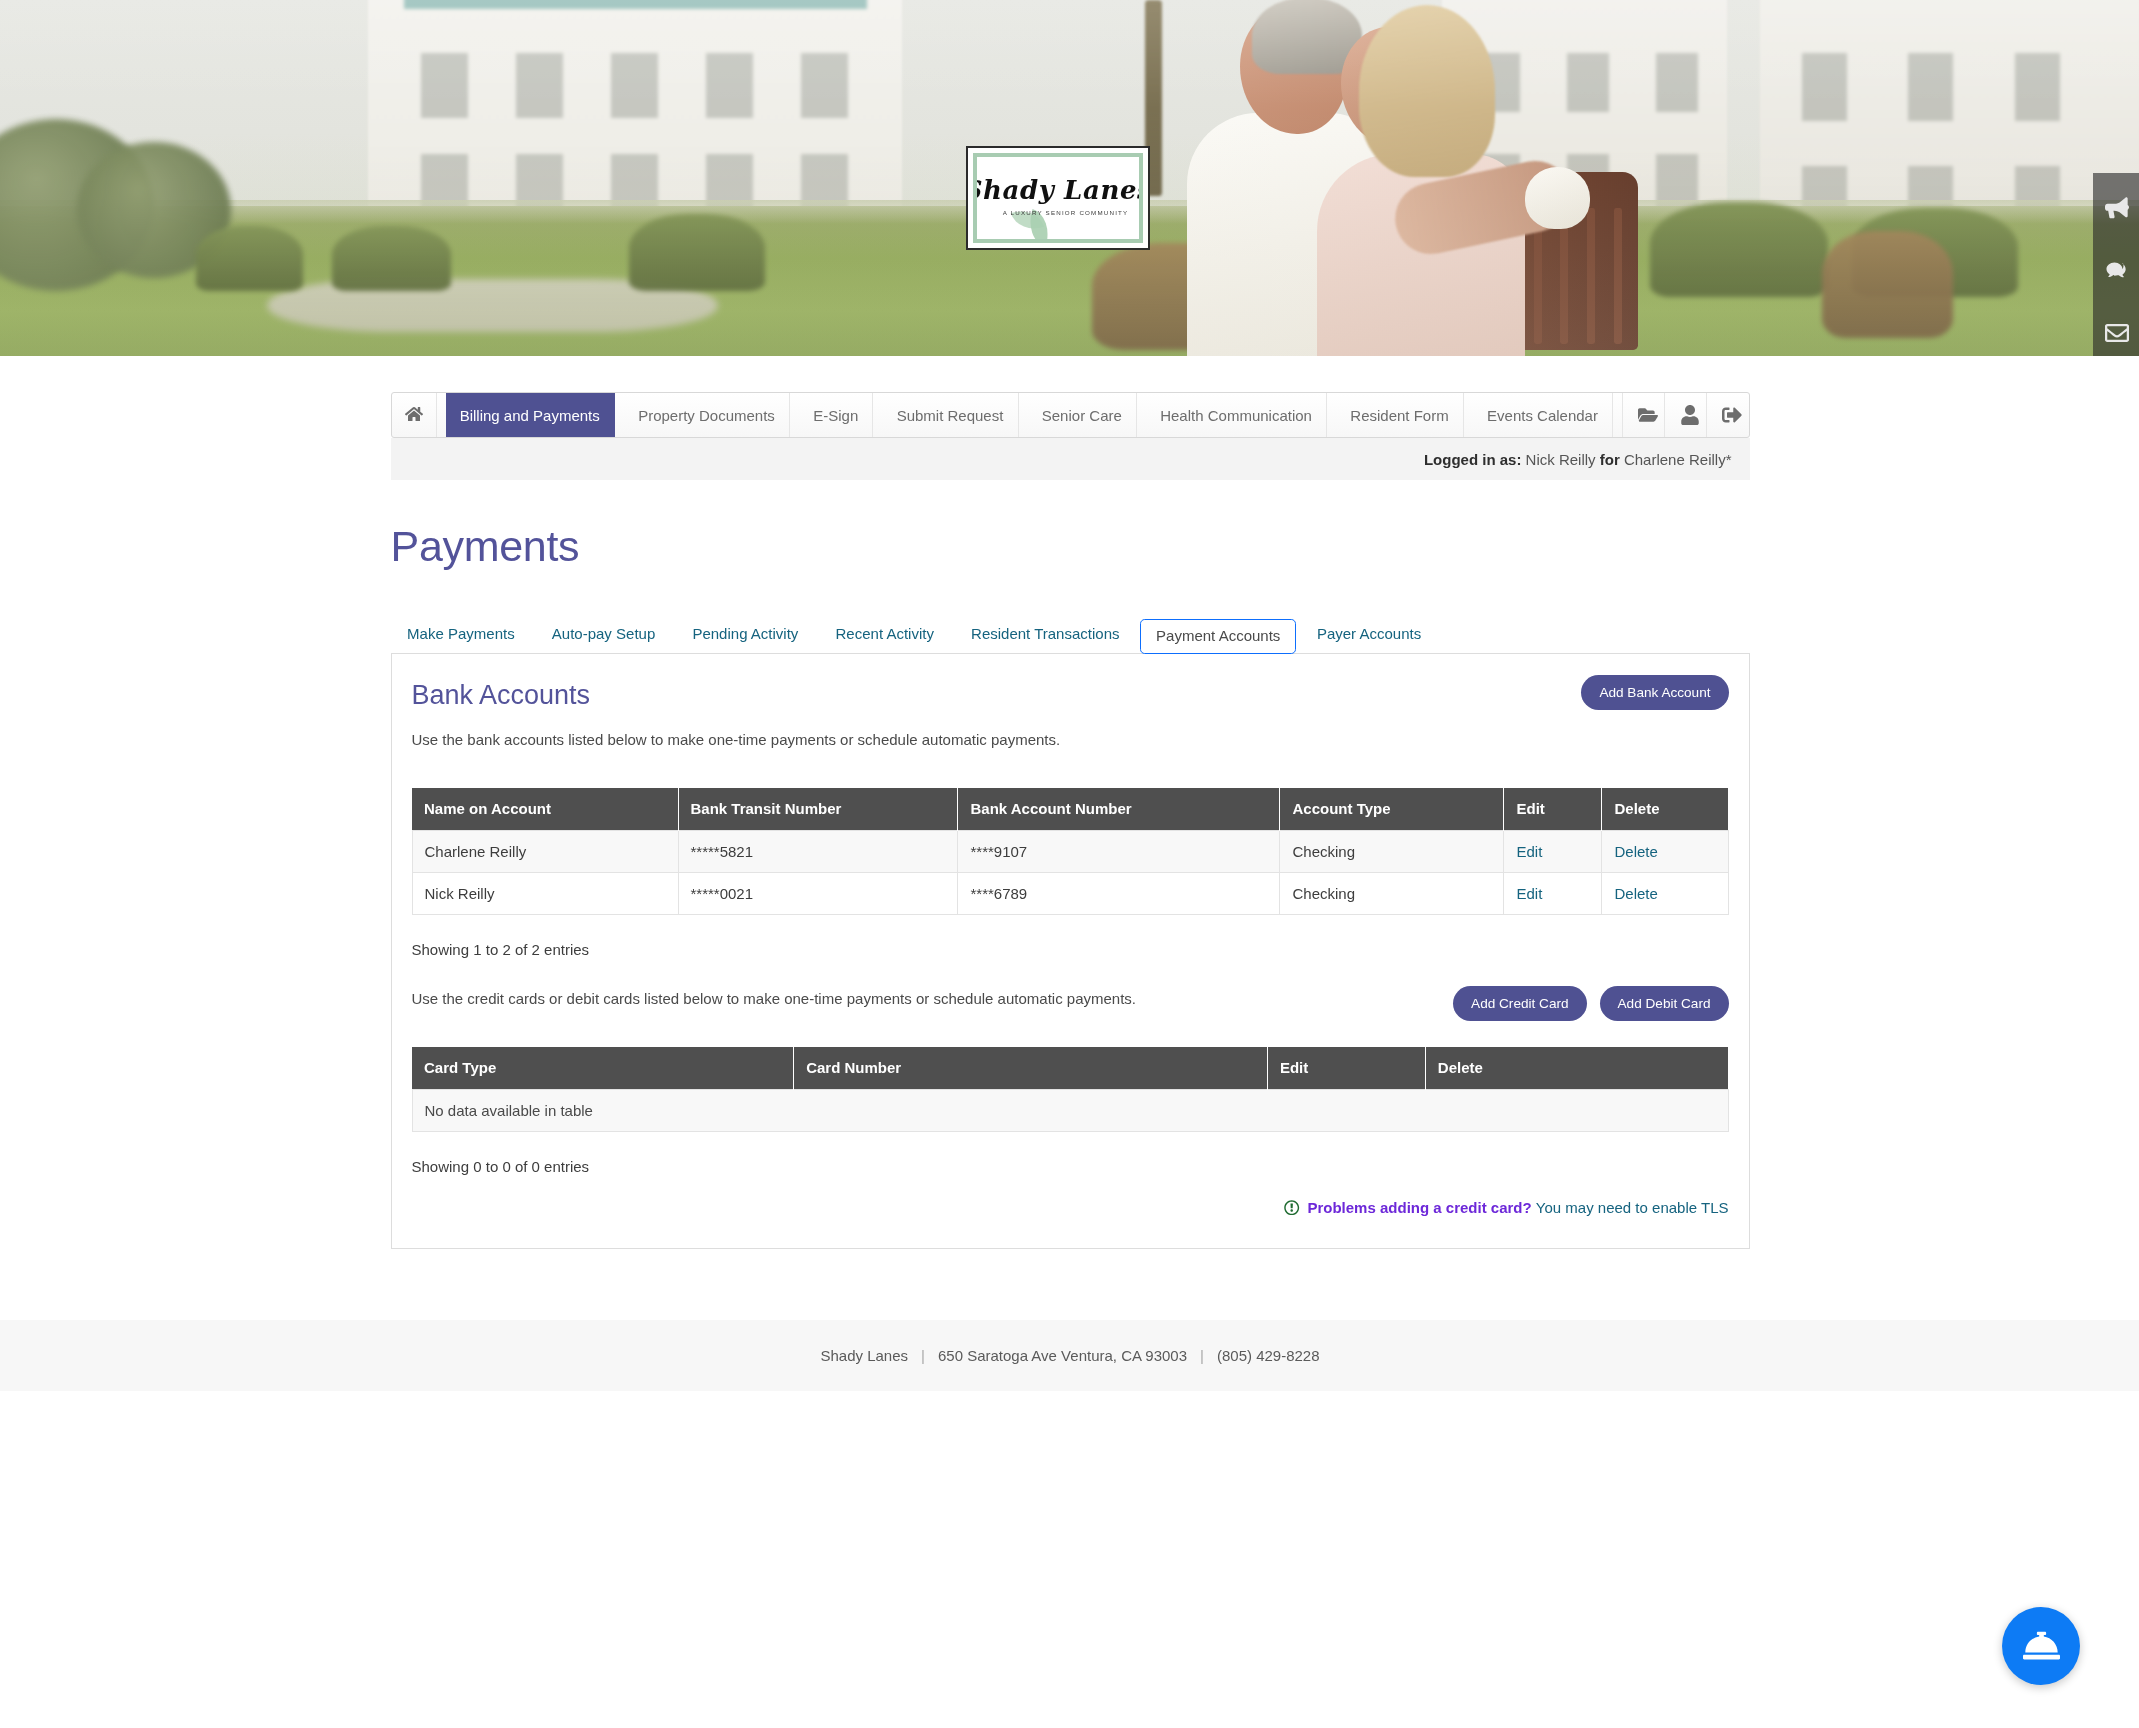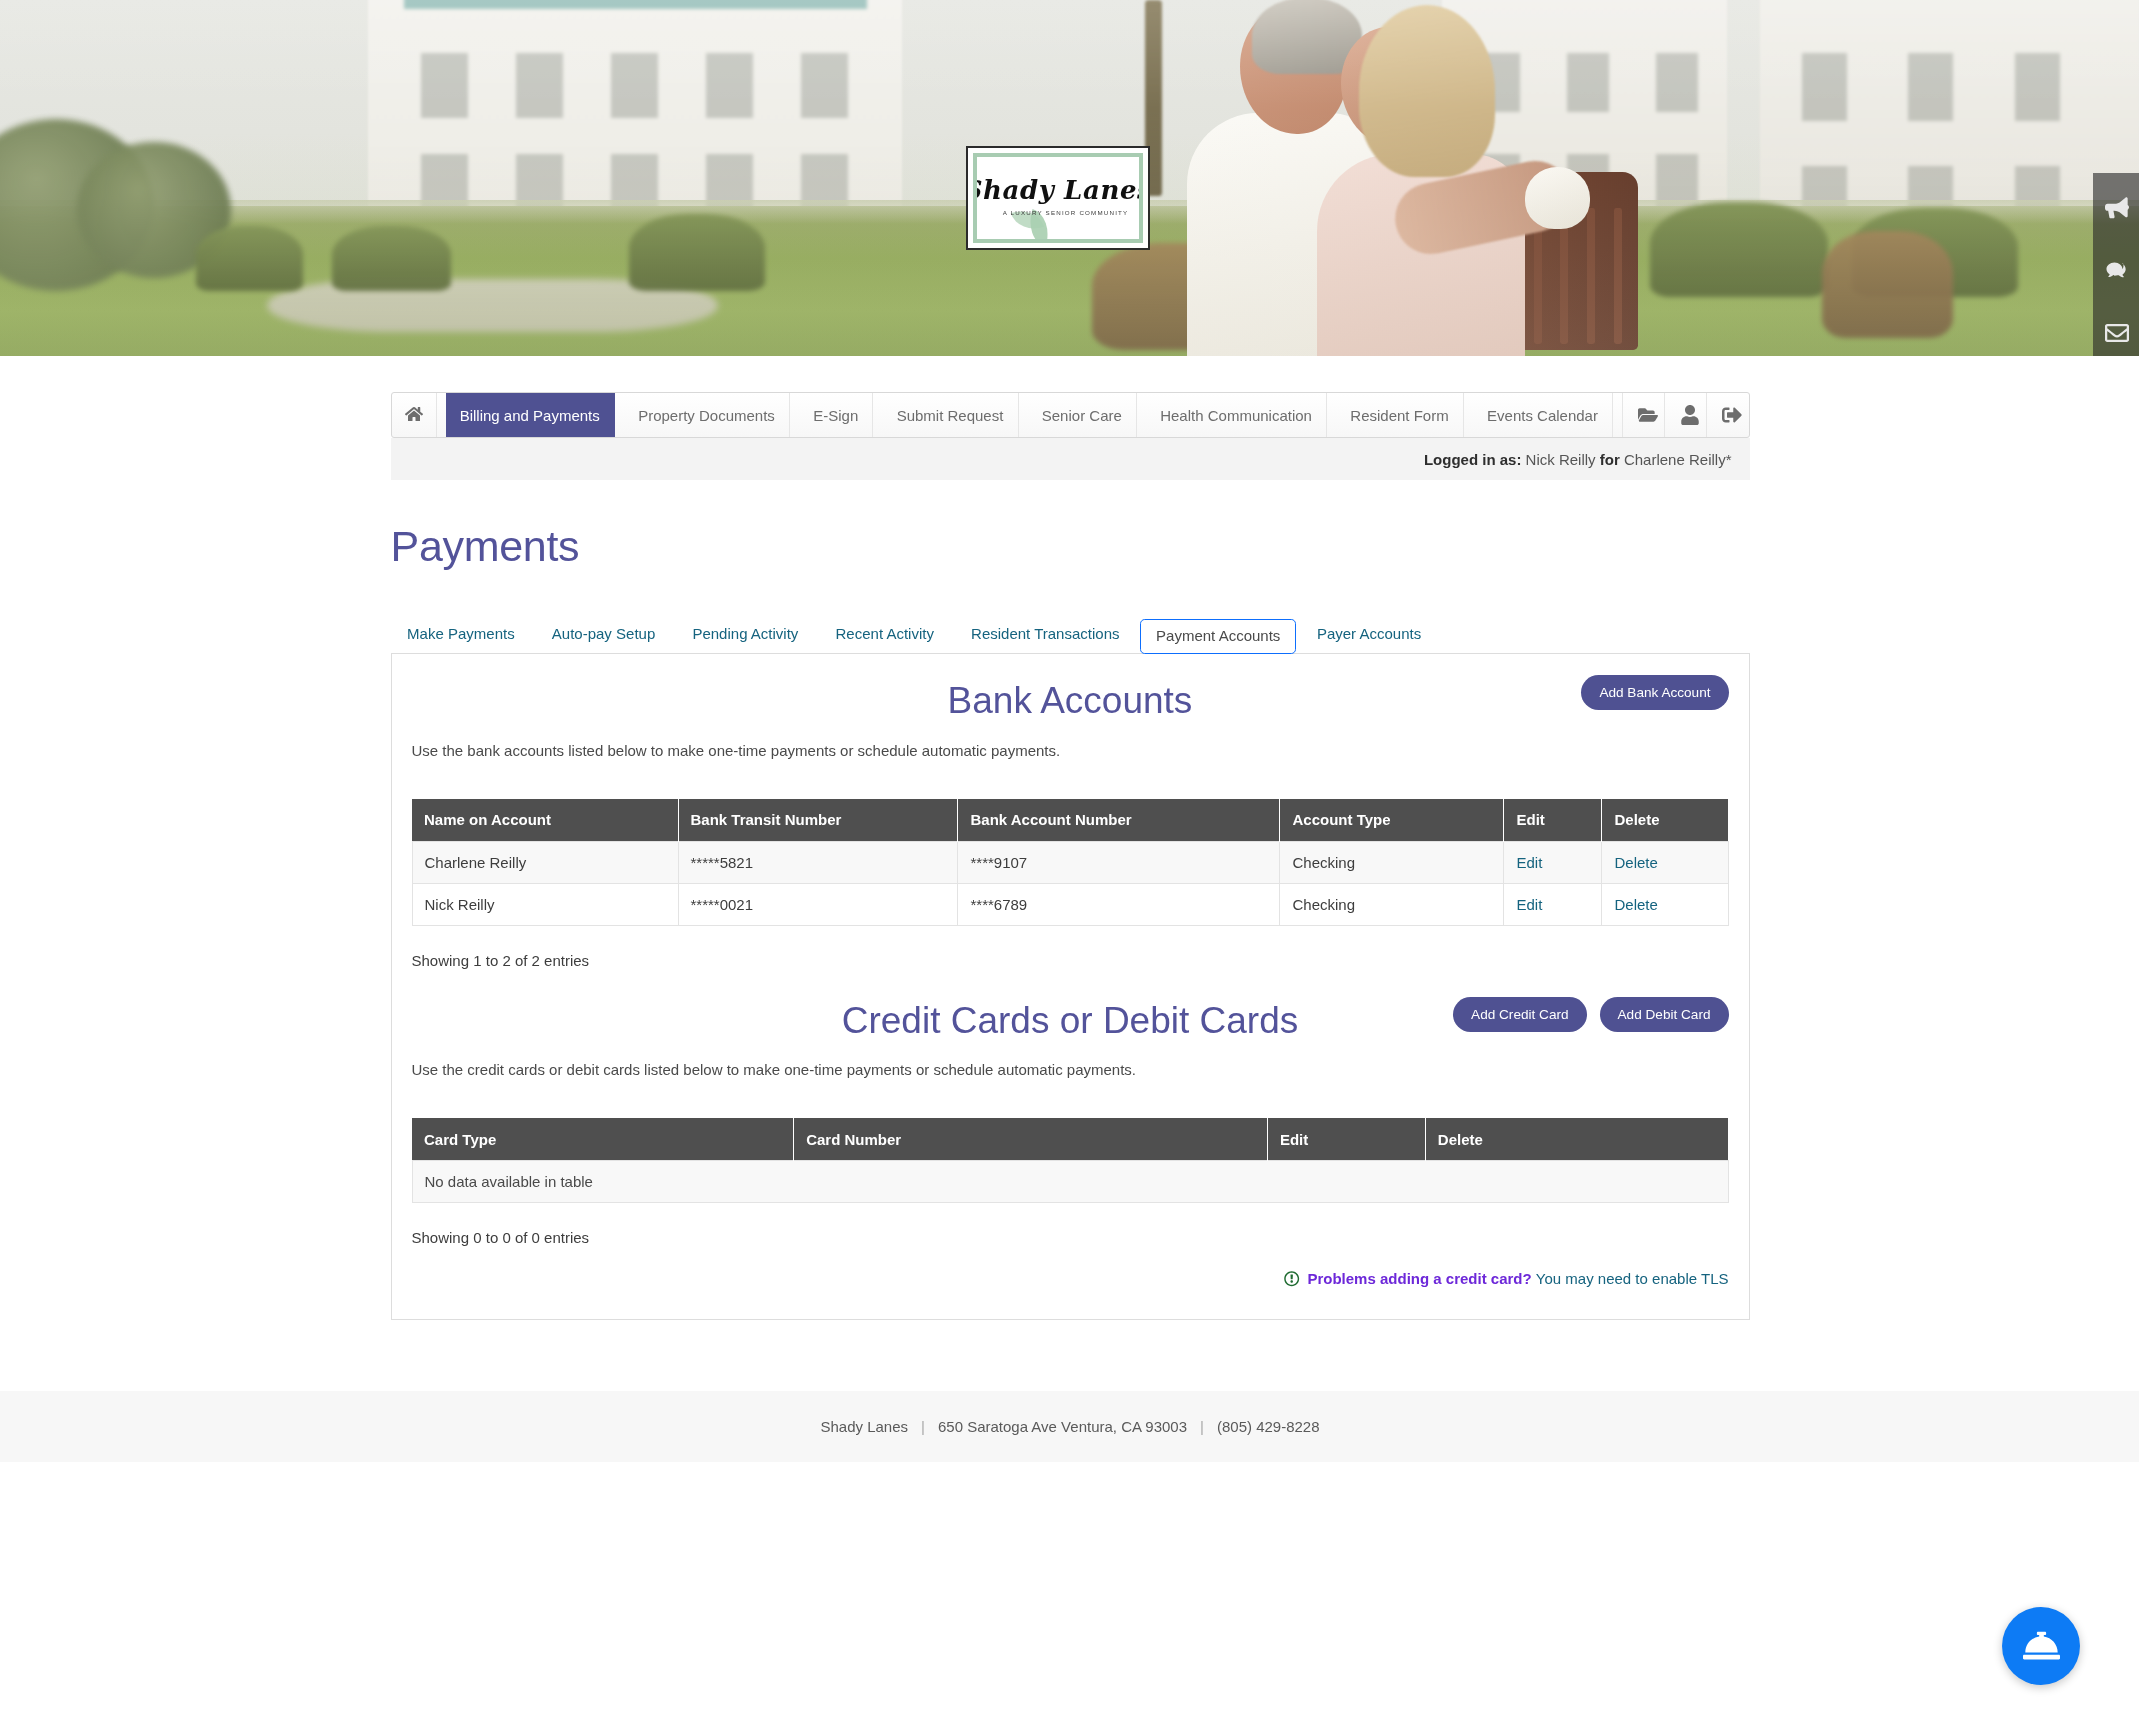--- a/index.html
+++ b/index.html
@@ -238,21 +238,21 @@
   }
 
   
   .card {
     border: 0.6px solid #dddddd; border-top: none;
     padding: 27px 20px 32px 20px; position: relative; background: #fff;
   }
 
   .sec-head { position: relative; }
   .sec-title {
-    font-size: 37px; font-weight: normal; color: #53539a; line-height: 1.1; text-align: center;
+    font-size: 27px; font-weight: normal; color: #53539a; line-height: 1.1;
   }
   .sec-desc { font-size: 15px; color: #4a4a4a; margin-top: 20px; }
 
   .btn {
     display: inline-block; background: #4f5192; color: #fff;
     font-size: 13.6px; border: none; border-radius: 24px;
     padding: 10px 18px; white-space: nowrap; cursor: pointer;
   }
   .btn-row { position: absolute; right: 0; top: -6px; display: flex; gap: 13px; }
 
@@ -512,21 +512,20 @@
         </tbody>
       </table>
 
       <div class="showing">Showing 1 to 2 of 2 entries</div>
 
       <div class="sec-head" style="margin-top:32px;">
         <div class="btn-row" style="top:-3.6px;">
           <button class="btn">Add Credit Card</button>
           <button class="btn">Add Debit Card</button>
         </div>
-        <h2 class="sec-title">Credit Cards or Debit Cards</h2>
         <p class="sec-desc">Use the credit cards or debit cards listed below to make one-time payments or schedule automatic payments.</p>
       </div>
 
       <table>
         <thead>
           <tr>
             <th style="width:29%">Card Type</th>
             <th style="width:36%">Card Number</th>
             <th style="width:12%">Edit</th>
             <th style="width:23%">Delete</th>

